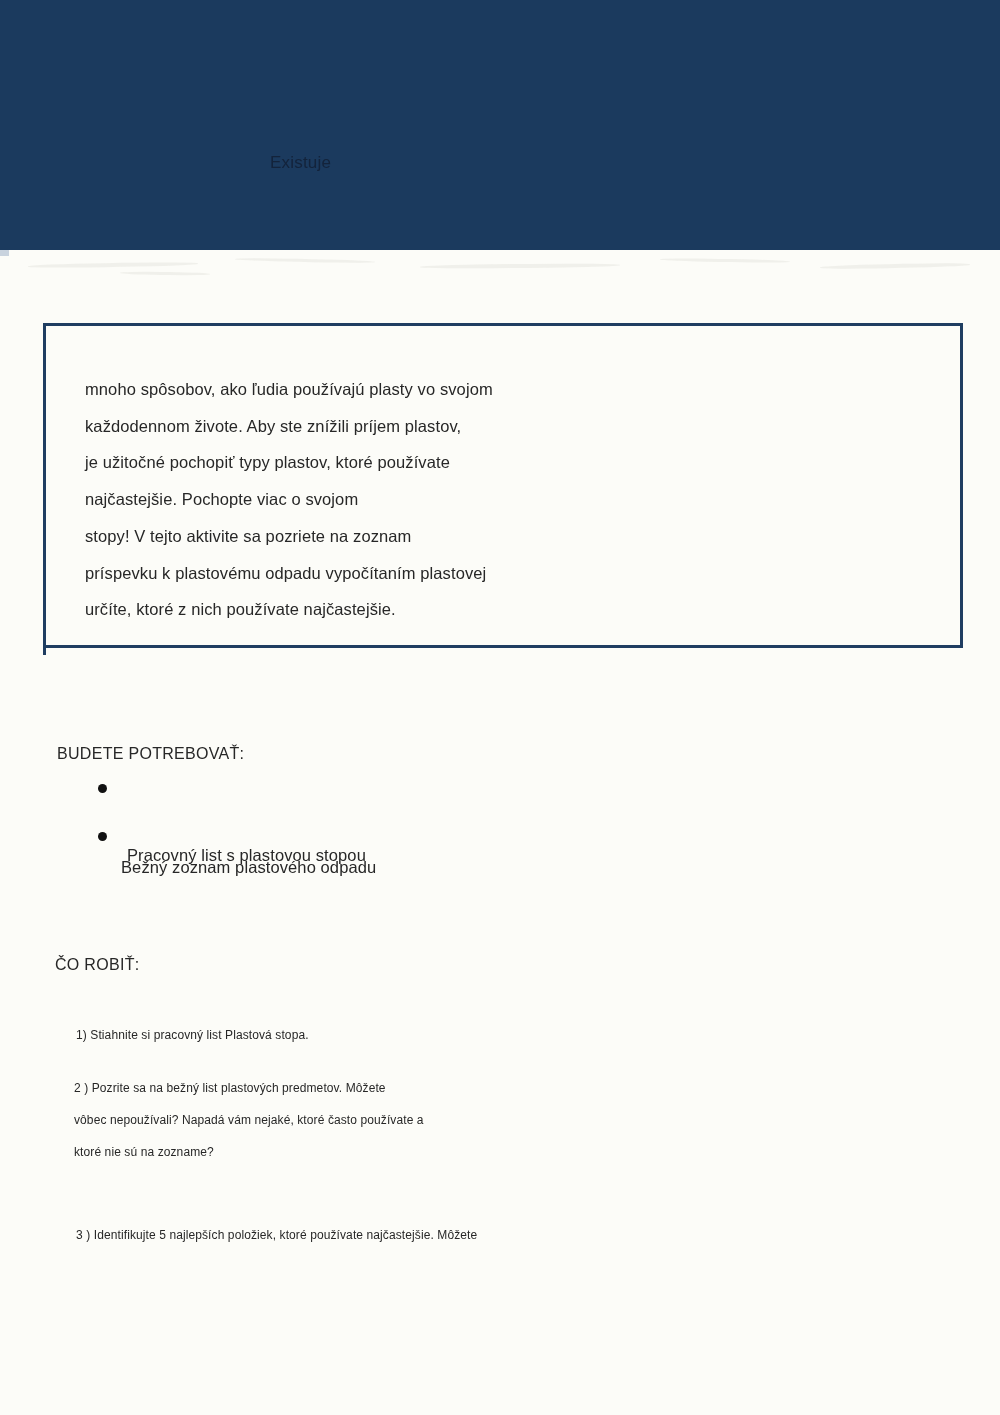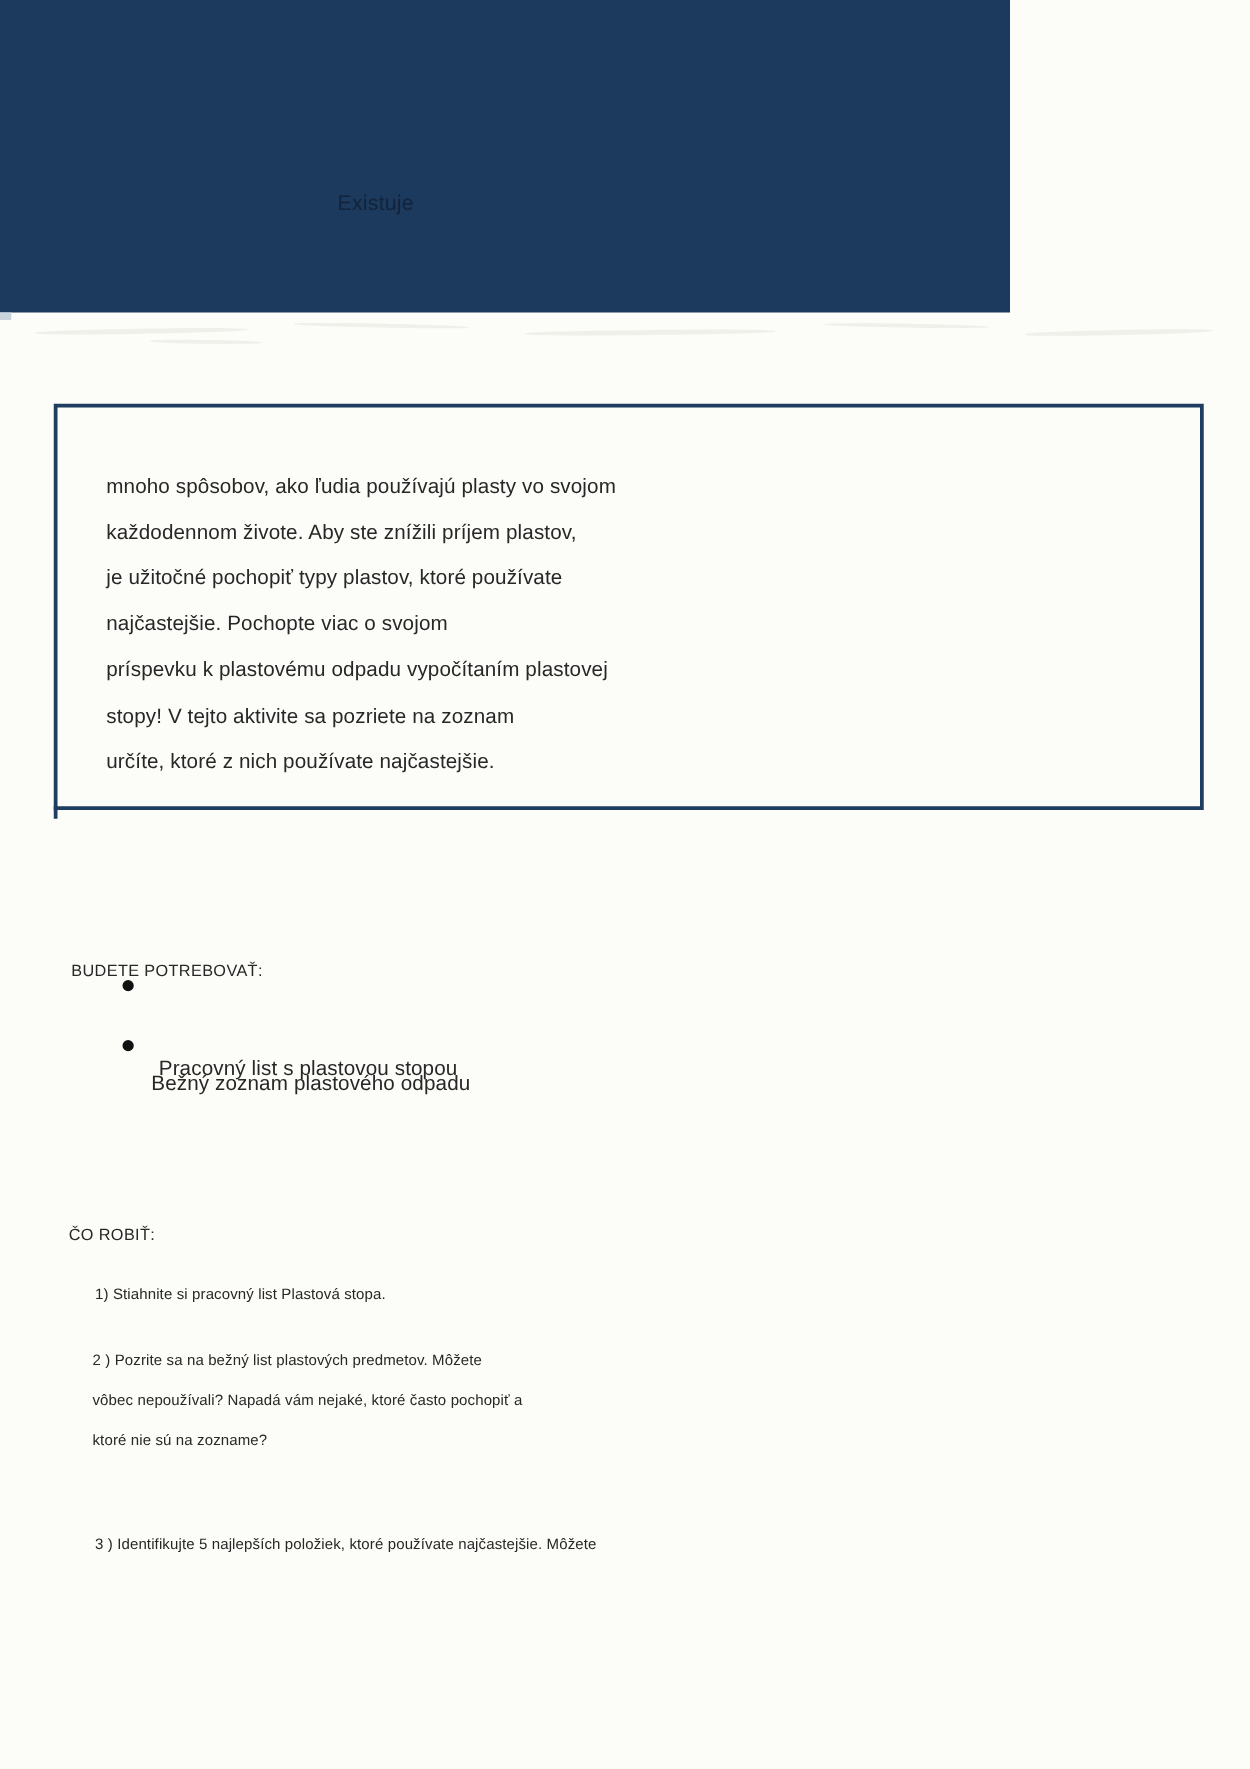--- a/index.html
+++ b/index.html
@@ -20,21 +20,21 @@
     position:relative;
     width:1000px;
     height:1415px;
     overflow:hidden;
     background:var(--page-bg);
   }
   
   .header-block{
     position:absolute;
     left:0; top:0;
-    width:808px; height:250px;
+    width:1000px; height:250px;
     background:var(--header-bg);
   }
   .header-label{
     position:absolute;
     left:270px; top:153px;
     font-size:17px;
     line-height:20px;
     color:var(--header-text);
     letter-spacing:.2px;
   }
@@ -77,24 +77,23 @@
     left:85px; top:371px;
     width:840px;
     z-index:2;
     font-size:16.5px;
     line-height:36.7px;
     letter-spacing:.1px;
   }
   
   .section-heading{
     position:absolute;
-    font-size:13px;
+    font-size:16px;
     letter-spacing:.3px;
     color:var(--body-text);
-    margin-top:24px;
   }
   .need-heading{left:57px; top:745px;}
   .todo-heading{left:55px; top:956px;text-align:right;}
   
   .bullet{
     position:absolute;
     width:9px; height:9px;
     border-radius:50%;
     background:#111;
   }
@@ -135,38 +134,38 @@
   <div class="smudge s5"></div>
   <div class="smudge s6"></div>
 
   <div class="intro-box"></div>
 
   <div class="intro-text">
     <div>mnoho spôsobov, ako ľudia používajú plasty vo svojom</div>
     <div>každodennom živote. Aby ste znížili príjem plastov,</div>
     <div>je užitočné pochopiť typy plastov, ktoré používate</div>
     <div>najčastejšie. Pochopte viac o svojom</div>
+    <div>stopy! V tejto aktivite sa pozriete na zoznam</div>
     <div>príspevku k plastovému odpadu vypočítaním plastovej</div>
-    <div>stopy! V tejto aktivite sa pozriete na zoznam</div>
     <div>určíte, ktoré z nich používate najčastejšie.</div>
   </div>
 
   <div class="section-heading need-heading">BUDETE POTREBOVAŤ:</div>
 
   <span class="bullet b1"></span>
   <div class="need-item i1">Pracovný list s plastovou stopou</div>
 
   <span class="bullet b2"></span>
   <div class="need-item i2">Bežný zoznam plastového odpadu</div>
 
   <div class="section-heading todo-heading">ČO ROBIŤ:</div>
 
   <div class="step step-1">1) Stiahnite si pracovný list Plastová stopa.</div>
 
   <div class="step step-2">
     <div>2 ) Pozrite sa na bežný list plastových predmetov. Môžete</div>
-    <div>vôbec nepoužívali? Napadá vám nejaké, ktoré často pochopiť a</div>
+    <div>vôbec nepoužívali? Napadá vám nejaké, ktoré často používate a</div>
     <div>ktoré nie sú na zozname?</div>
   </div>
 
   <div class="step step-3a">3 ) Identifikujte 5 najlepších položiek, ktoré používate najčastejšie. Môžete</div>
 
 </div>
 
 </body></html>

